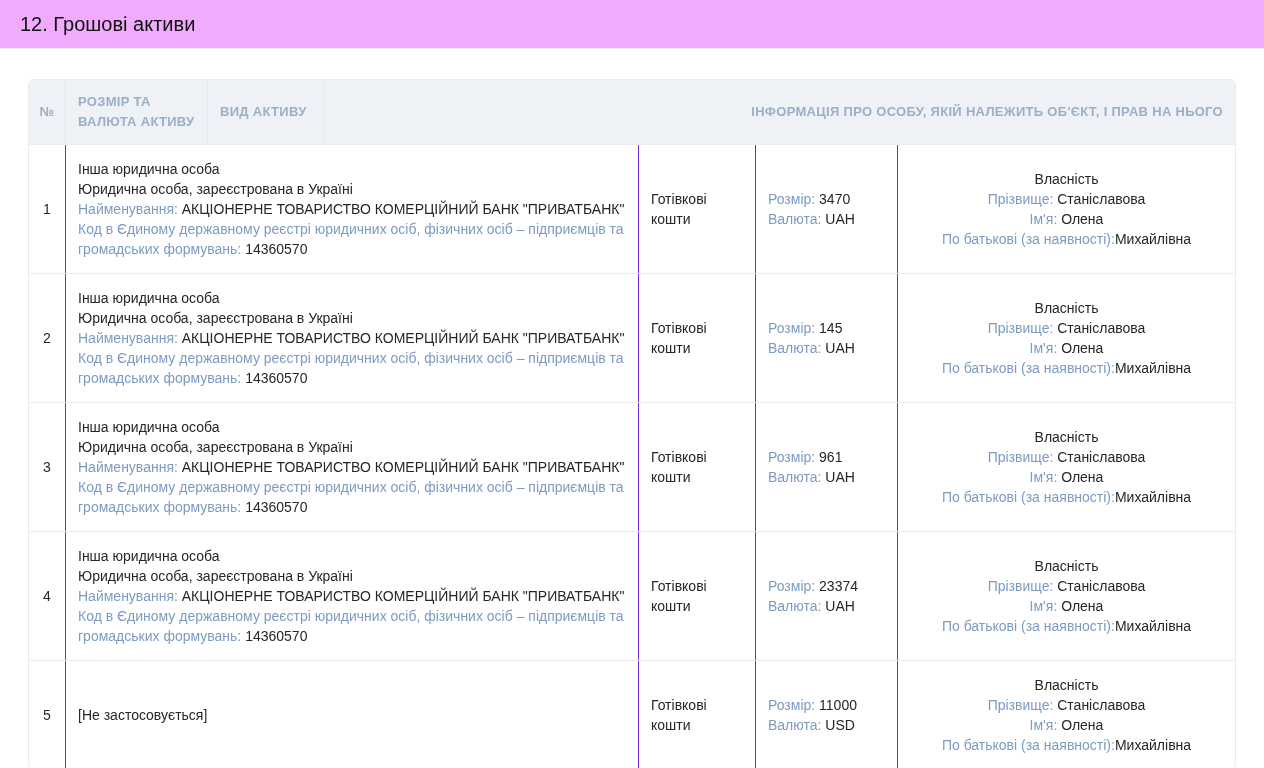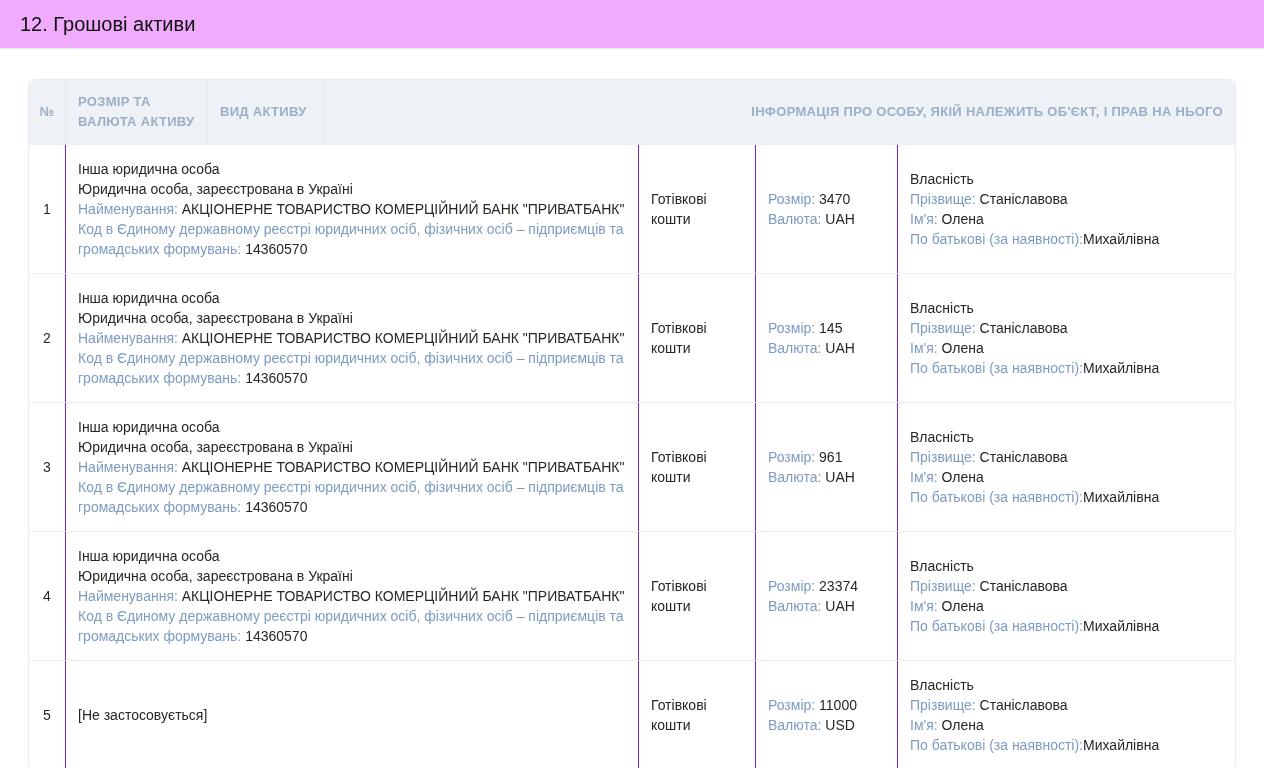--- a/index.html
+++ b/index.html
@@ -55,21 +55,21 @@
   .tr:last-child { border-radius: 0 0 6px 6px; }
   .td {
     font-size: 14px;
     line-height: 20px;
     padding: 14px 12px;
     display: flex;
     flex-direction: column;
     justify-content: center;
     border-right: 1px solid #6d28d9;
   }
-  .td:last-child { border-right: none; }
+  .td:last-child { border-right: none; align-items: center; }
   .col-num    { width: 37px; align-items: center; text-align: center; }
   .col-info   { width: 573px; }
   .col-type   { width: 117px; }
   .col-amount { width: 142px; }
   .col-owner  { flex: 1; }
   .lbl { color: #7d9bc1; }
   .val { color: #262626; }
 </style>
 </head>
 <body>

